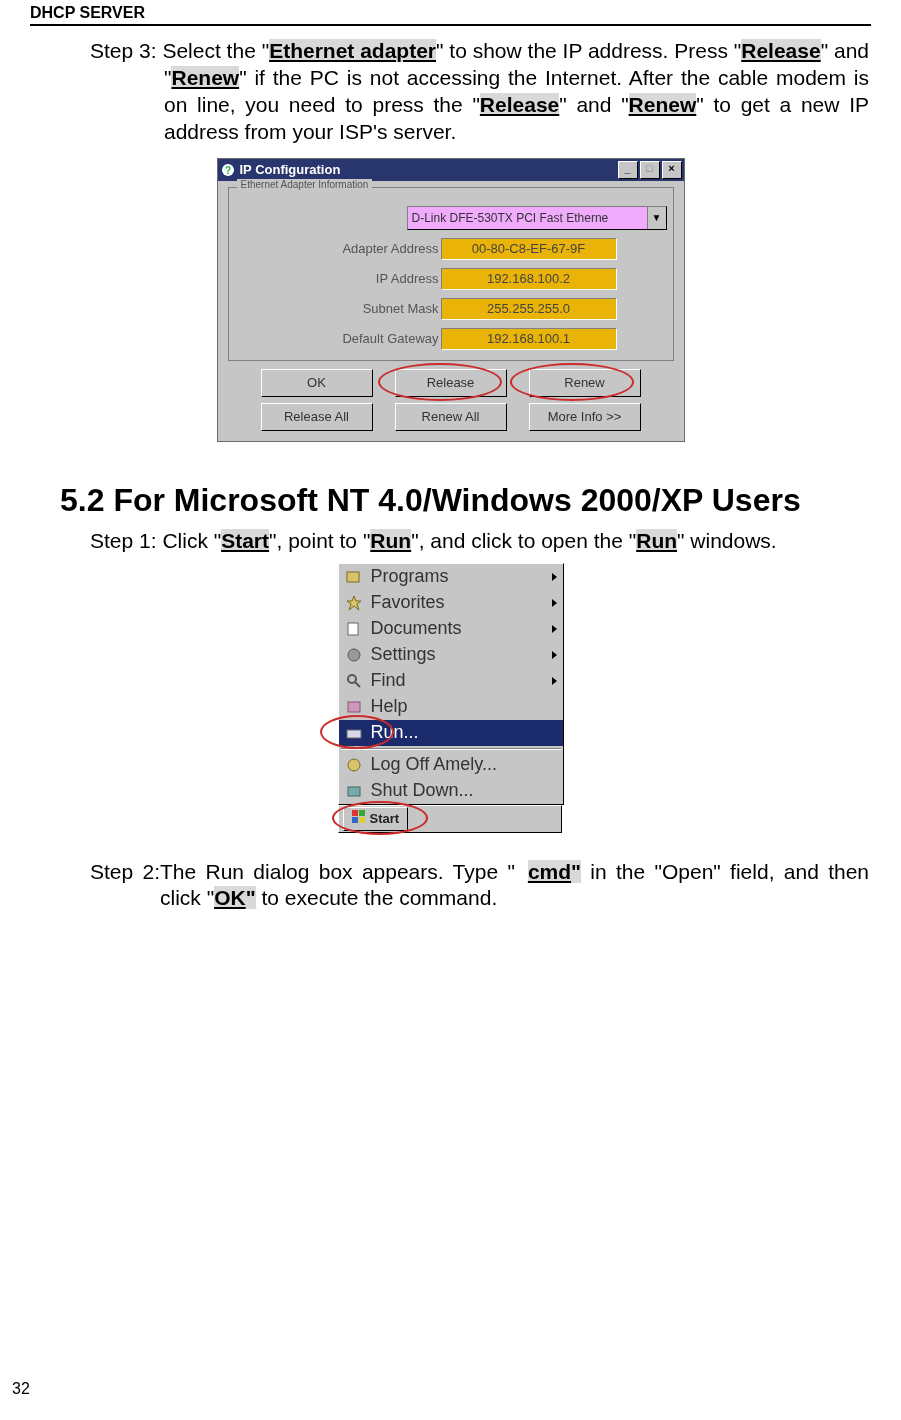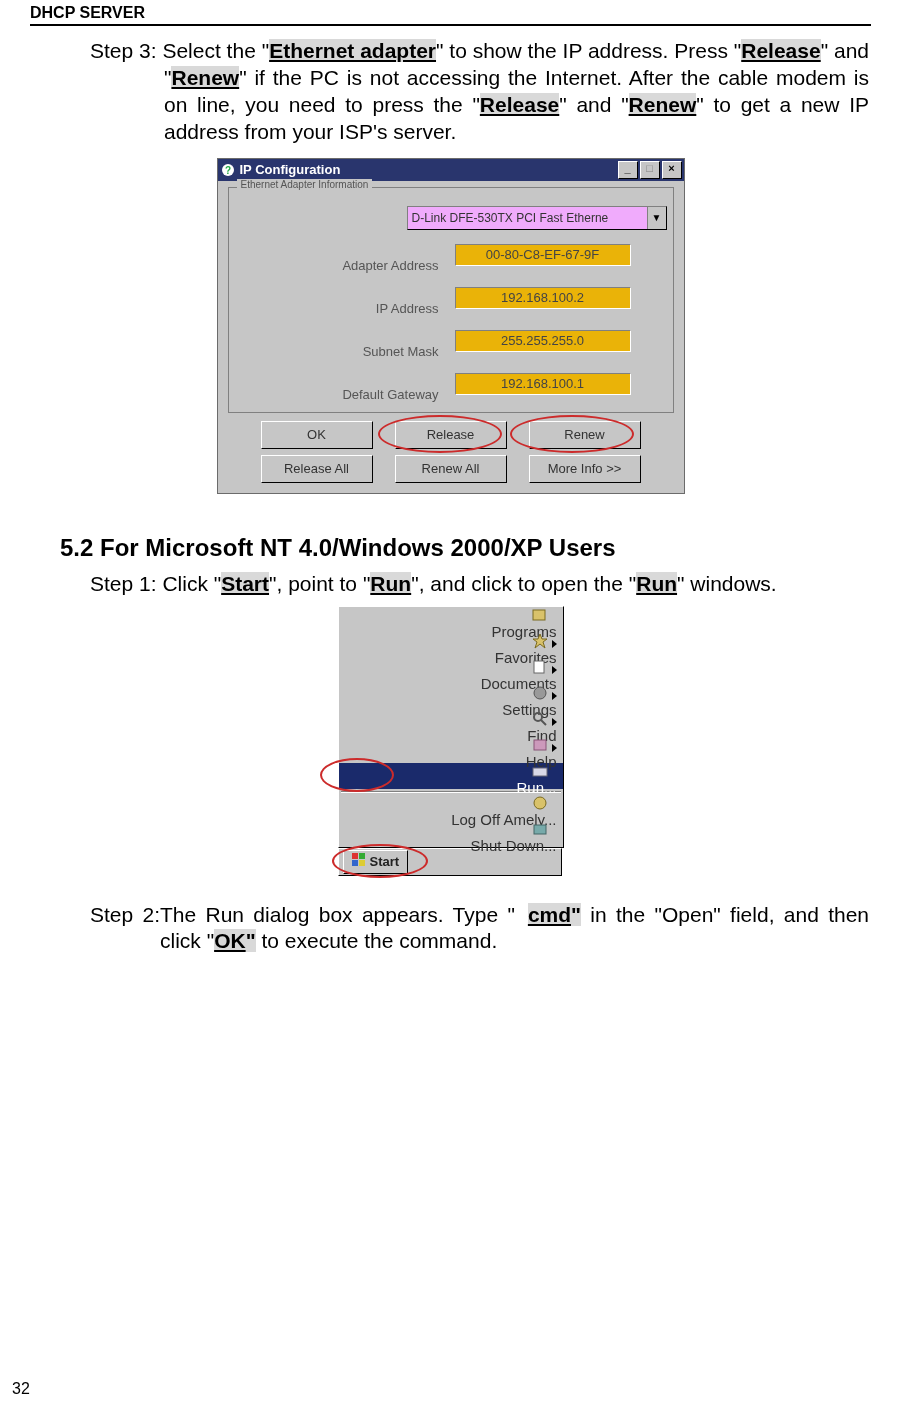--- a/index.html
+++ b/index.html
@@ -31,21 +31,21 @@
   .hl {
     background: #d9d9d9;
     font-weight: bold;
     text-decoration: underline;
   }
   .hl-nou {
     background: #d9d9d9;
     font-weight: bold;
   }
   .section-title {
-    font-size: 24px;
+    font-size: 32px;
     font-weight: bold;
     margin: 40px 0 10px 30px;
   }
   .step1-block {
     font-size: 21px;
     margin-left: 60px;
     margin-bottom: 10px;
   }
   .step2-block {
     font-size: 21px;
@@ -157,24 +157,23 @@
     font-size: 10px;
   }
   .field-row {
     display: flex;
     align-items: center;
     margin-top: 8px;
   }
   .field-label {
     width: 200px;
     text-align: right;
-    padding-right: 16px;
+    padding-right: 2px;
     font-size: 13px;
     color: #555;
-    margin-top: 20px;
   }
   .field-value {
     width: 174px;
     height: 20px;
     background: #eab308;
     border: 1px solid #808080;
     border-bottom-color: #fff;
     border-right-color: #fff;
     text-align: center;
     font-size: 13px;
@@ -217,26 +216,25 @@
   .startmenu {
     width: 224px;
     background: #c6c6c6;
     border: 1px solid #000;
     border-top-color: #fff;
     border-left-color: #fff;
     font-family: "MS Sans Serif", Tahoma, Arial, sans-serif;
   }
   .sm-item {
     display: flex;
-    align-items: flex-end;
+    align-items: center;
     height: 26px;
     padding: 0 6px;
-    font-size: 15px;
+    font-size: 18px;
     color: #333;
-    flex-direction: column;
   }
   .sm-item.sel {
     background: #1a2a6b;
     color: #fff;
   }
   .sm-icon {
     width: 18px;
     height: 18px;
     margin-right: 8px;
     display: inline-flex;

